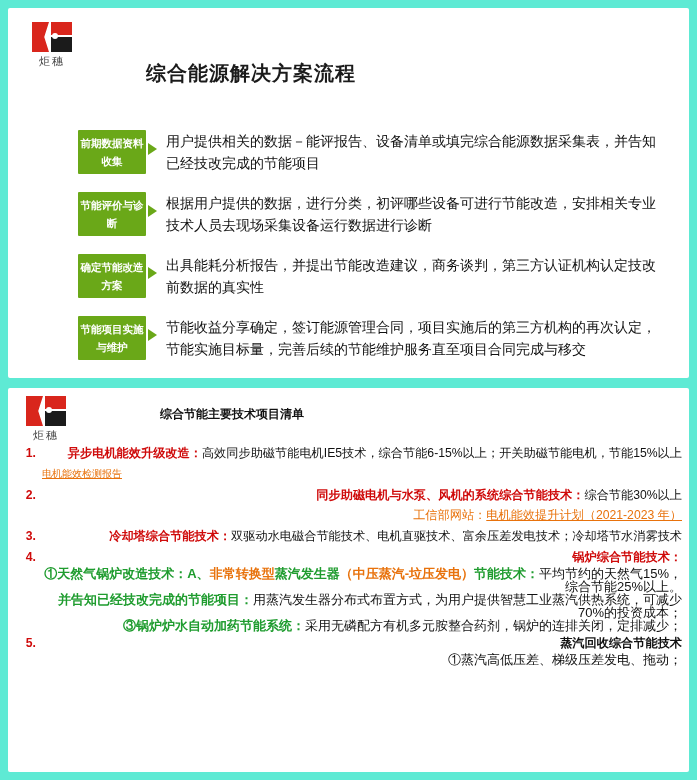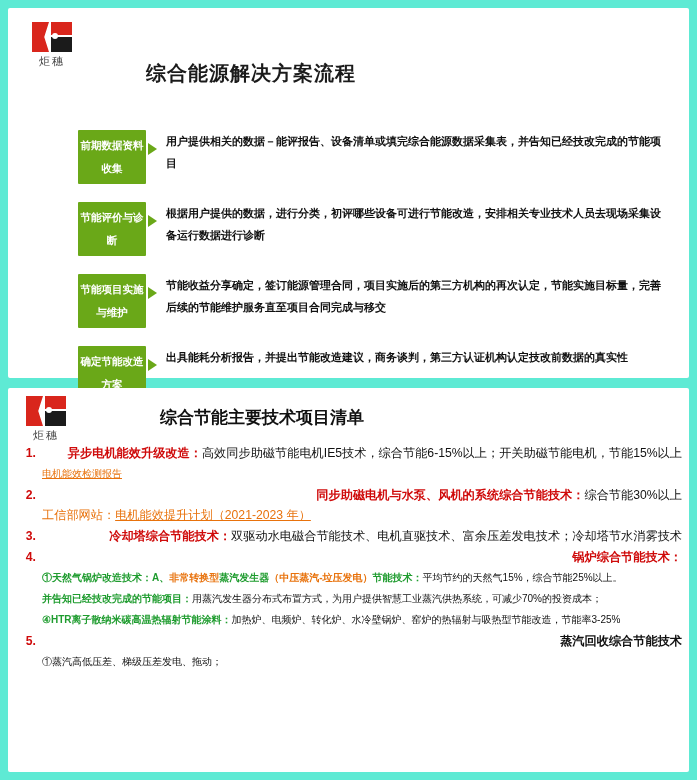--- a/index.html
+++ b/index.html
@@ -94,21 +94,21 @@
     align-items: flex-start;
     margin-bottom: 18px;
   }
   .flow-badge {
     flex: 0 0 auto;
     width: 68px;
     min-height: 36px;
     background: #6aa818;
     color: #ffffff;
     font-size: 10.5px;
-    line-height: 23px;
+    line-height: 18px;
     text-align: center;
     padding: 4px 2px;
     box-sizing: border-box;
     border-radius: 1px;
     font-weight: bold;
   }
   .flow-arrow {
     flex: 0 0 auto;
     width: 16px;
     height: 36px;
@@ -119,25 +119,24 @@
     position: absolute;
     left: 2px;
     top: 13px;
     width: 0; height: 0;
     border-top: 6px solid transparent;
     border-bottom: 6px solid transparent;
     border-left: 9px solid #6aa818;
   }
   .flow-text {
     flex: 1 1 auto;
-    font-size: 11px;
+    font-size: 14px;
     line-height: 22px;
     color: #111;
     padding-left: 4px;
-    font-weight: bold;
   }
   .list {
     position: absolute;
     left: 14px;
     top: 444px;
     width: 668px;
     font-size: 12.2px;
     line-height: 19px;
     color: #111;
   }
@@ -160,28 +159,29 @@
   .t-bold { font-weight: bold; }
   .under-link {
     display: block;
     margin-left: 28px;
     color: #e8720c;
     font-size: 10px;
     line-height: 21px;
   }
   .sub {
     margin-left: 28px;
-    font-size: 10px;
-    line-height: 21px;
+    font-size: 13px;
+    line-height: 13px;
+    text-align: right;
   }
   .sub-row { display: block; }
   .link-orange { color: #e8720c; text-decoration: underline; }
   .link-green { color: #1f9c2f; text-decoration: underline; }
   .kv-label { color: #e8720c; }
-  .indent-line { margin-left: 28px; line-height: 20px; }
+  .indent-line { margin-left: 28px; line-height: 20px; text-align: right; }
 </style>
 </head>
 <body>
 
 <div class="page">
 
   <div class="card card-top">
 
     <div class="logo" style="left:14px; top:14px;">
       <div class="logo-mark">
@@ -203,47 +203,47 @@
         <div class="flow-text">用户提供相关的数据－能评报告、设备清单或填完综合能源数据采集表，并告知已经技改完成的节能项目</div>
       </div>
 
       <div class="flow-row">
         <div class="flow-badge">节能评价与诊断</div>
         <div class="flow-arrow"></div>
         <div class="flow-text">根据用户提供的数据，进行分类，初评哪些设备可进行节能改造，安排相关专业技术人员去现场采集设备运行数据进行诊断</div>
       </div>
 
       <div class="flow-row">
+        <div class="flow-badge">确定节能改造方案</div>
+        <div class="flow-arrow"></div>
+        <div class="flow-text">出具能耗分析报告，并提出节能改造建议，商务谈判，第三方认证机构认定技改前数据的真实性</div>
+      </div>
+
+      <div class="flow-row">
         <div class="flow-badge">节能项目实施与维护</div>
         <div class="flow-arrow"></div>
         <div class="flow-text">节能收益分享确定，签订能源管理合同，项目实施后的第三方机构的再次认定，节能实施目标量，完善后续的节能维护服务直至项目合同完成与移交</div>
-      </div>
-
-      <div class="flow-row">
-        <div class="flow-badge">确定节能改造方案</div>
-        <div class="flow-arrow"></div>
-        <div class="flow-text">出具能耗分析报告，并提出节能改造建议，商务谈判，第三方认证机构认定技改前数据的真实性</div>
       </div>
 
     </div>
   </div>
 
   <div class="card card-bottom">
 
     <div class="logo" style="left:8px; top:8px;">
       <div class="logo-mark">
         <span class="red-left"></span>
         <span class="red-right"></span>
         <span class="blk-right"></span>
         <span class="dot"></span>
       </div>
       <div class="logo-text">炬穗</div>
     </div>
 
-    <div style="position:absolute; left:152px; top:18px; font-size:17px; font-weight:bold; color:#111;">综合节能主要技术项目清单</div>
+    <div style="position:absolute; left:152px; top:18px; font-size:12px; font-weight:bold; color:#111;">综合节能主要技术项目清单</div>
 
     <div class="list" style="position:absolute; left:6px; top:56px; width:668px;">
 
       <div class="item">
         <div class="item-head">
           <span class="num">1.</span>
           <span class="head-body">
             <span class="t-red">异步电机能效升级改造：</span><span class="t-black">高效同步助磁节能电机IE5技术，综合节能6-15%以上；开关助磁节能电机，节能15%以上</span>
           </span>
         </div>
@@ -279,21 +279,21 @@
           </span>
         </div>
         <div class="sub">
           <div class="sub-row">
             <span class="t-green">①天然气</span><span class="t-green">锅炉改造技术：A、</span><span class="t-orange">非常</span><span class="t-orange">转换型</span><span class="t-green">蒸汽发生器</span><span class="t-orange">（中压蒸汽-垃压发电）</span><span class="t-green">节能技术：</span><span class="t-black">平均节约的天然气15%，综合节能25%以上。</span>
           </div>
           <div class="sub-row">
             <span class="t-green">并告知已经技改完成的节能项目：</span><span class="t-black">用蒸汽发生器分布式布置方式，为用户提供智慧工业蒸汽供热系统，可减少70%的投资成本；</span>
           </div>
           <div class="sub-row">
-            <span class="t-green">④HTR离子散纳米碳高温热辐射节能涂料：</span><span class="t-black">加热炉、电频炉、转化炉、水冷壁锅炉、窑炉的热辐射与吸热型节能改造，节能率3-25%</span>
+            <span class="t-green">③锅炉炉水自动加药节能系统：</span><span class="t-black">采用无磷配方有机多元胺整合药剂，锅炉的连排关闭，定排减少；</span>
           </div>
         </div>
       </div>
 
       <div class="item">
         <div class="item-head">
           <span class="num">5.</span>
           <span class="head-body">
             <span class="t-black t-bold">蒸汽回收综合节能技术</span>
           </span>

